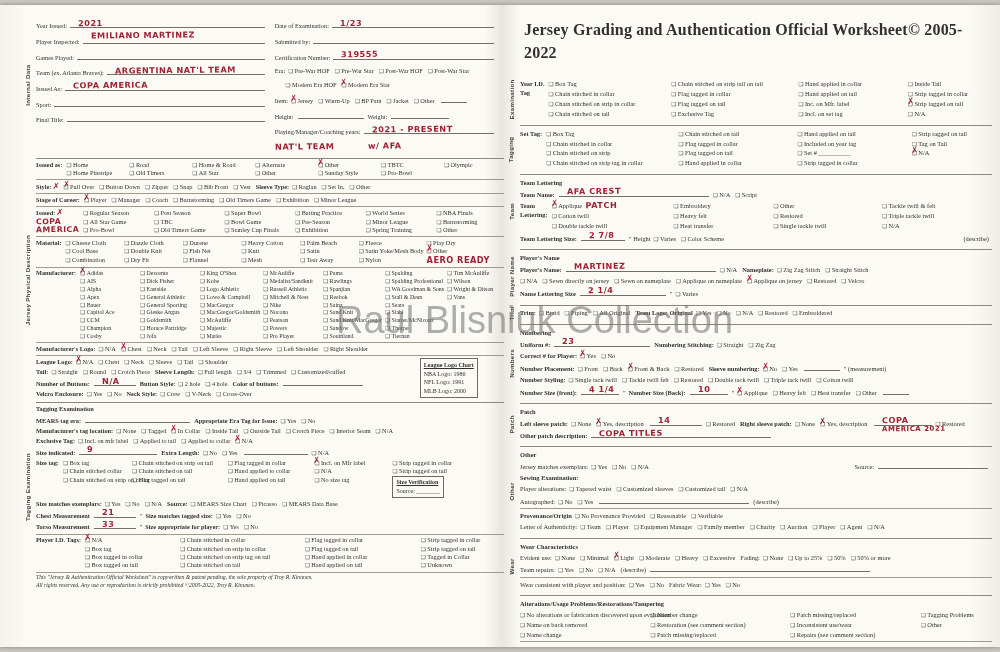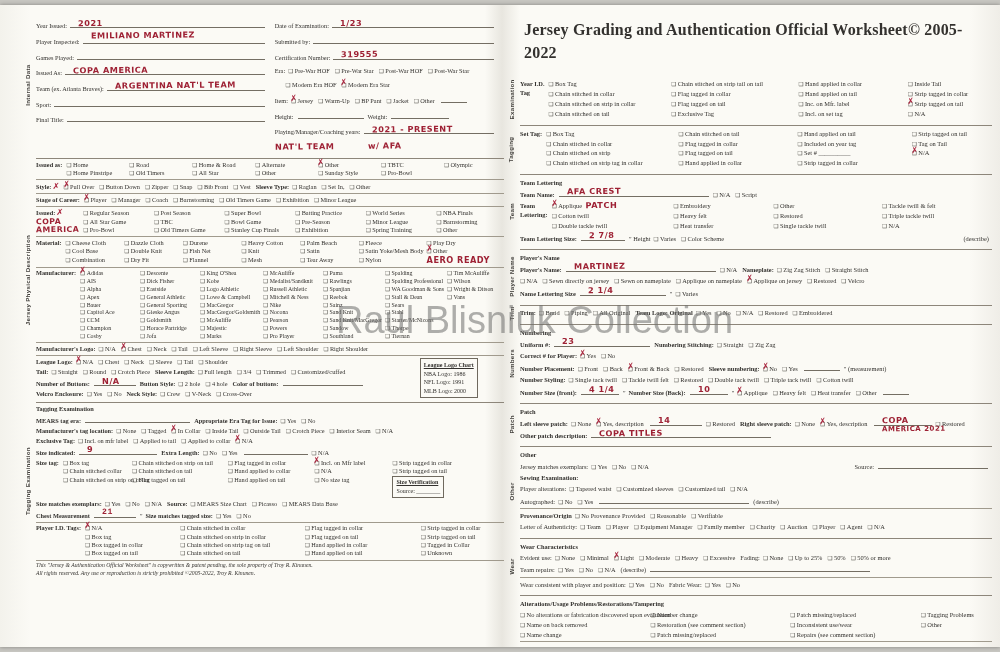--- a/index.html
+++ b/index.html
@@ -82,31 +82,31 @@
                 </span>
               </div>
               <div class="row">
                 <span class="fld">
                   <span class="flab">Games Played:</span>
                   <span class="ul fx"></span>
                 </span>
               </div>
               <div class="row">
                 <span class="fld">
+                  <span class="flab">Team (ex. Atlanta Braves):</span>
+                  <span class="ul fx">
+                    <span class="hand" style="bottom: 0px; position: absolute; left: 8px;">ARGENTINA NAT'L TEAM</span>
+                  </span>
+                </span>
+              </div>
+              <div class="row">
+                <span class="fld">
                   <span class="flab">Issued As:</span>
                   <span class="ul fx">
                     <span class="hand" style="bottom: 0px; position: absolute; left: 8px;">COPA AMERICA</span>
-                  </span>
-                </span>
-              </div>
-              <div class="row">
-                <span class="fld">
-                  <span class="flab">Team (ex. Atlanta Braves):</span>
-                  <span class="ul fx">
-                    <span class="hand" style="bottom: 0px; position: absolute; left: 8px;">ARGENTINA NAT'L TEAM</span>
                   </span>
                 </span>
               </div>
               <div class="row">
                 <span class="fld">
                   <span class="flab">Sport:</span>
                   <span class="ul fx"></span>
                 </span>
               </div>
               <div class="row">
@@ -1097,24 +1097,40 @@
             <span class="ct">Picasso</span>
           </span>
           <span class="ci">
             <span class="cb">❑</span>
             <span class="ct">MEARS Data Base</span>
           </span>
         </div>
         <div class="row">
           <span class="b">Chest Measurement</span>
           <span class="ul" style="width: 42px;">
-            <span class="hand" style="bottom: 0px; position: absolute; left: 8px; font-family: Liberation Mono, monospace;">21</span>
+            <span class="hand" style="bottom: 0px; position: absolute; left: 8px;">21</span>
           </span>
           <span class="t">″</span>
           <span class="b">Size matches tagged size:</span>
+          <span class="ci">
+            <span class="cb">❑</span>
+            <span class="ct">Yes</span>
+          </span>
+          <span class="ci">
+            <span class="cb">❑</span>
+            <span class="ct">No</span>
+          </span>
+        </div>
+        <div class="row">
+          <span class="b">Torso Measurement</span>
+          <span class="ul" style="width: 42px;">
+            <span class="hand" style="bottom: 0px; position: absolute; left: 8px;">33</span>
+          </span>
+          <span class="t">″</span>
+          <span class="b">Size appropriate for player:</span>
           <span class="ci">
             <span class="cb">❑</span>
             <span class="ct">Yes</span>
           </span>
           <span class="ci">
             <span class="cb">❑</span>
             <span class="ct">No</span>
           </span>
         </div>
         <div class="row top">

